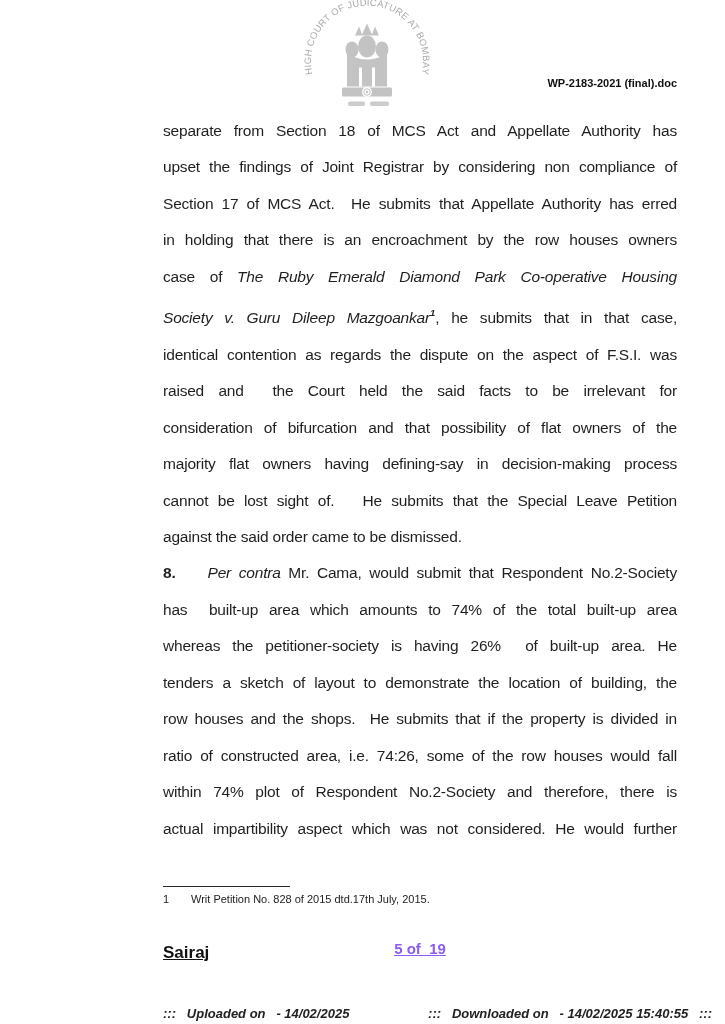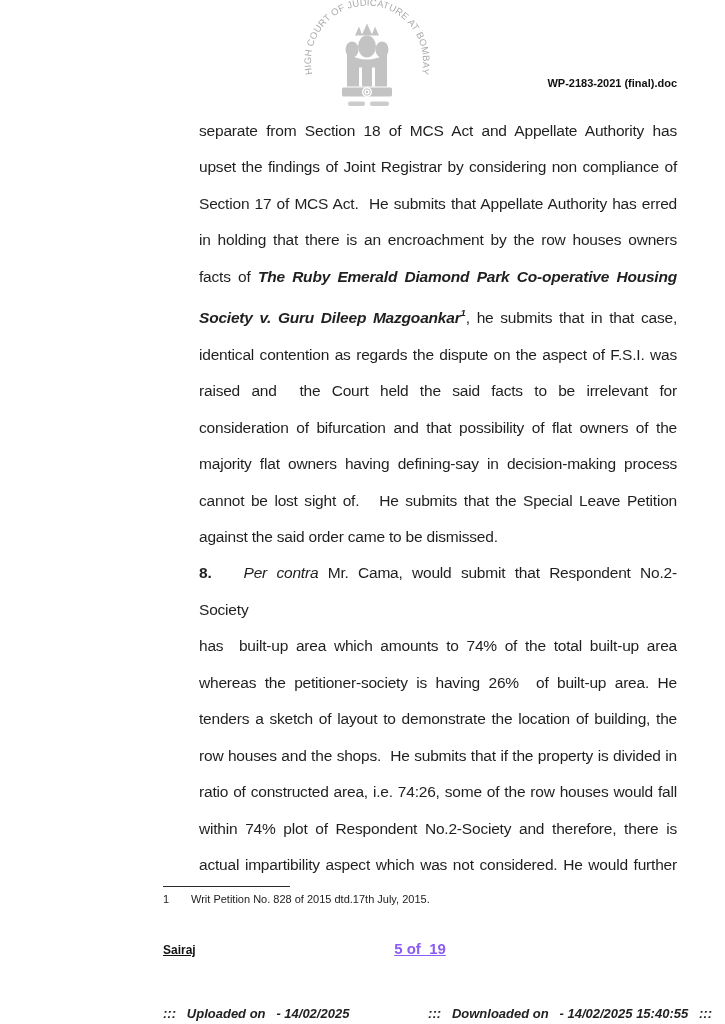--- a/index.html
+++ b/index.html
@@ -14,45 +14,45 @@
     position:absolute;top:77px;right:48px;
     font-size:11px;font-weight:700;letter-spacing:0;color:#111;
   }
   
   .body-text{
     position:absolute;left:163px;top:113px;width:514px;
     font-size:15.5px;letter-spacing:-0.2px;color:#1f1f1f;
   }
   .line{
     line-height:36.45px;
-    text-align:justify;text-align-last:justify;text-justify:inter-word;margin-left:36px;
+    text-align:justify;text-align-last:justify;text-justify:inter-word;
   }
   .line.last{text-align-last:left;}
   .r-b{font-weight:700;}
   .r-i{font-style:italic;}
-  .r-bi{font-weight:700;font-style:italic;}
+  .r-bi{font-weight:400;font-style:italic;}
   .r-sup{font-weight:700;font-style:italic;font-size:9.5px;vertical-align:7px;letter-spacing:0;}
   .tab{display:inline-block;width:32px;}
   
   .footnote-sep{
     position:absolute;left:163px;top:886px;width:127px;height:0;
     border-top:1.5px solid #2a2a2a;
   }
   .footnote{
     position:absolute;left:163px;top:893px;width:514px;
     font-size:11px;color:#222;
   }
   .footnote .marker{display:inline-block;width:28px;}
   
   .footer-row{
     position:absolute;left:163px;top:940px;width:514px;height:18px;
   }
   .author{
     position:absolute;left:0;top:3px;
-    font-size:12px;font-weight:700;text-decoration:underline;color:#111;
+    font-size:17px;font-weight:700;text-decoration:underline;color:#111;
   }
   .page-indicator{
     position:absolute;left:0;right:0;top:0;text-align:center;
     font-size:15px;font-weight:700;text-decoration:underline;
     white-space:pre;color:#8b5cf6;
   }
   
   .status-row{
     position:absolute;left:163px;top:1006px;width:549px;
     display:flex;justify-content:space-between;
@@ -87,21 +87,21 @@
     </g>
   </svg>
 
   <div class="filename">WP-2183-2021 (final).doc</div>
 
   <div class="body-text">
       <div class="line"><span>separate from Section 18 of MCS Act and Appellate Authority has</span></div>
       <div class="line"><span>upset the findings of Joint Registrar by considering non compliance of</span></div>
       <div class="line"><span>Section 17 of MCS Act.&nbsp; He submits that Appellate Authority has erred</span></div>
       <div class="line"><span>in holding that there is an encroachment by the row houses owners</span></div>
-      <div class="line"><span>facts of </span><span class="r-bi">The Ruby Emerald Diamond Park Co-operative Housing</span></div>
+      <div class="line"><span>case of </span><span class="r-bi">The Ruby Emerald Diamond Park Co-operative Housing</span></div>
       <div class="line"><span class="r-bi">Society v. Guru Dileep Mazgoankar</span><span class="r-sup">1</span><span>, he submits that in that case,</span></div>
       <div class="line"><span>identical contention as regards the dispute on the aspect of F.S.I. was</span></div>
       <div class="line"><span>raised and&nbsp; the Court held the said facts to be irrelevant for</span></div>
       <div class="line"><span>consideration of bifurcation and that possibility of flat owners of the</span></div>
       <div class="line"><span>majority flat owners having defining-say in decision-making process</span></div>
       <div class="line"><span>cannot be lost sight of.&nbsp;&nbsp; He submits that the Special Leave Petition</span></div>
       <div class="line last"><span>against the said order came to be dismissed.</span></div>
       <div class="line"><span class="r-b">8.</span><span class="tab"></span><span class="r-i">Per contra</span><span> Mr. Cama, would submit that Respondent No.2-Society</span></div>
       <div class="line"><span>has&nbsp; built-up area which amounts to 74% of the total built-up area</span></div>
       <div class="line"><span>whereas the petitioner-society is having 26%&nbsp; of built-up area. He</span></div>

